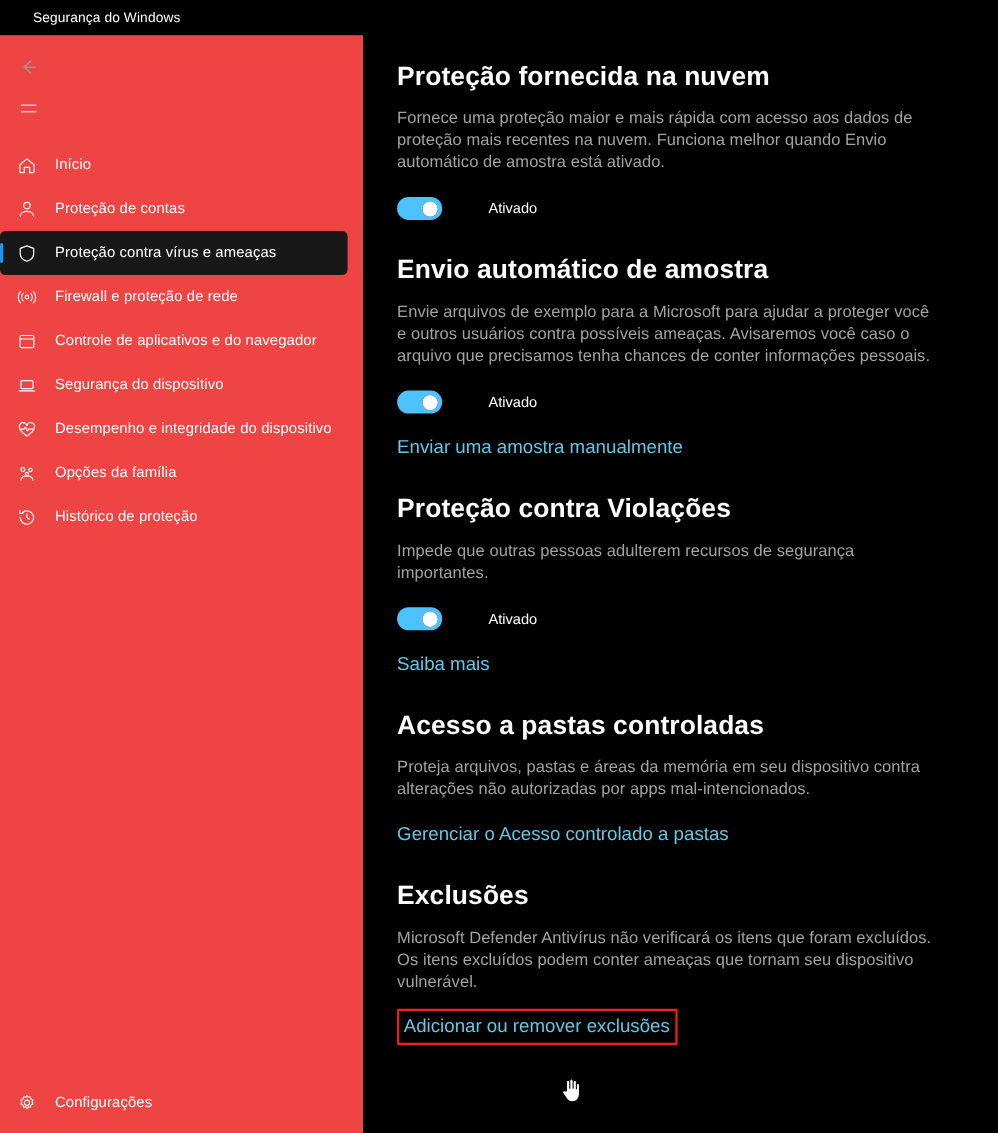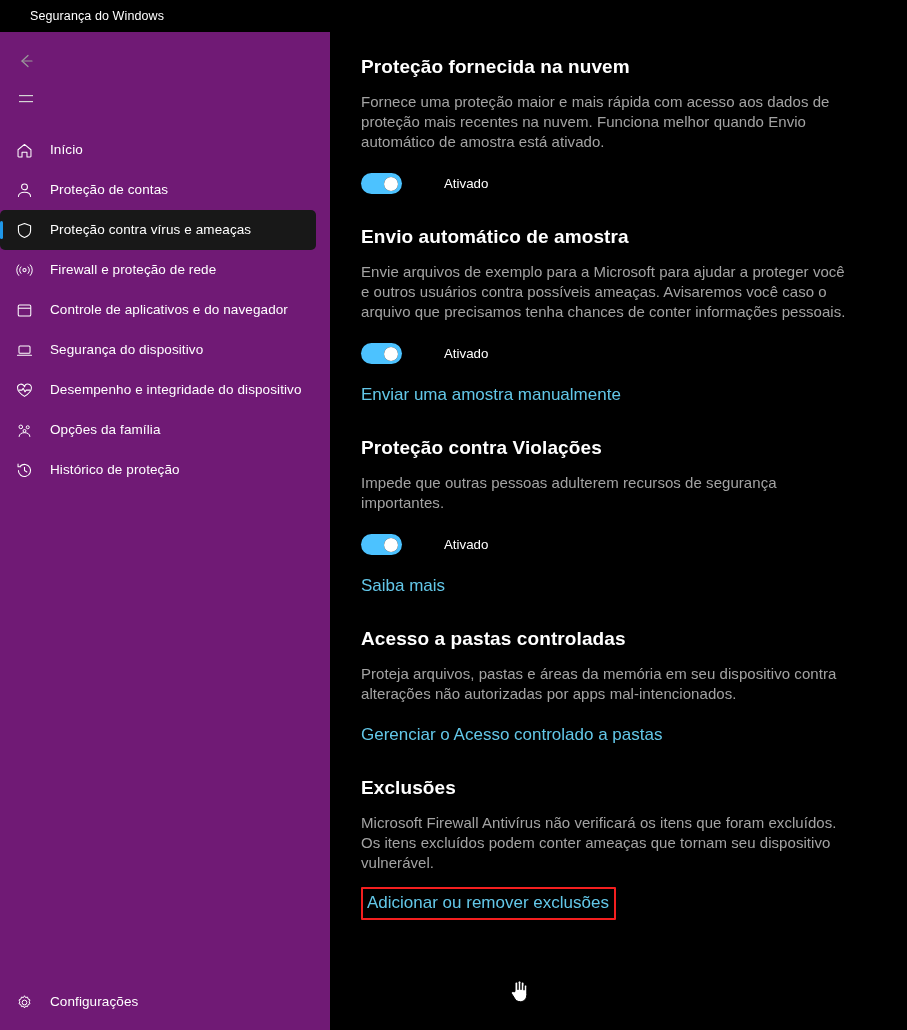--- a/index.html
+++ b/index.html
@@ -34,21 +34,21 @@
   
   .shell {
     display: flex;
     height: calc(1030px - 32px);
   }
 
   
   .sidebar {
     width: 330px;
     flex: 0 0 330px;
-    background: #701a75;
+    background: #ef4444;
     position: relative;
     display: flex;
     flex-direction: column;
     text-align: center;
   }
 
   .nav-top {
     padding-top: 10px;
   }
 
@@ -118,21 +118,21 @@
   
   .content {
     flex: 1;
     padding: 24px 20px 0 31px;
     overflow: hidden;
   }
 
   .section { margin-bottom: 32px; }
 
   .section-title {
-    font-size: 19px;
+    font-size: 24px;
     font-weight: bold;
     color: #ffffff;
     letter-spacing: .1px;
     margin-bottom: 14px;
   }
 
   .section-desc {
     font-size: 15px;
     line-height: 20px;
     color: #a3a3a3;
@@ -385,21 +385,21 @@
     </section>
 
     <section class="section">
       <h2 class="section-title">Acesso a pastas controladas</h2>
       <p class="section-desc">Proteja arquivos, pastas e áreas da memória em seu dispositivo contra alterações não autorizadas por apps mal-intencionados.</p>
       <a class="link">Gerenciar o Acesso controlado a pastas</a>
     </section>
 
     <section class="section">
       <h2 class="section-title">Exclusões</h2>
-      <p class="section-desc">Microsoft Firewall Antivírus não verificará os itens que foram excluídos. Os itens excluídos podem conter ameaças que tornam seu dispositivo vulnerável.</p>
+      <p class="section-desc">Microsoft Defender Antivírus não verificará os itens que foram excluídos. Os itens excluídos podem conter ameaças que tornam seu dispositivo vulnerável.</p>
       <div class="link-highlight">
         <a class="link">Adicionar ou remover exclusões</a>
       </div>
     </section>
 
   </main>
 </div>
 
 <svg class="cursor" viewBox="0 0 22 26">
   <path d="M7 13.5 V5.6 a1.5 1.5 0 0 1 3 0 v6.2 V4.4 a1.5 1.5 0 0 1 3 0 v7.4 V5.6 a1.5 1.5 0 0 1 3 0 v6.6 V8.4 a1.4 1.4 0 0 1 2.8 0 v8.1 c0 4.2-2.6 7.2-6.3 7.2 -3.6 0-5.1-1.6-6.5-4.4 L3.7 15.8 a1.5 1.5 0 0 1 2.3-1.9z" fill="#ffffff" stroke="#000000" stroke-width="1"></path>

